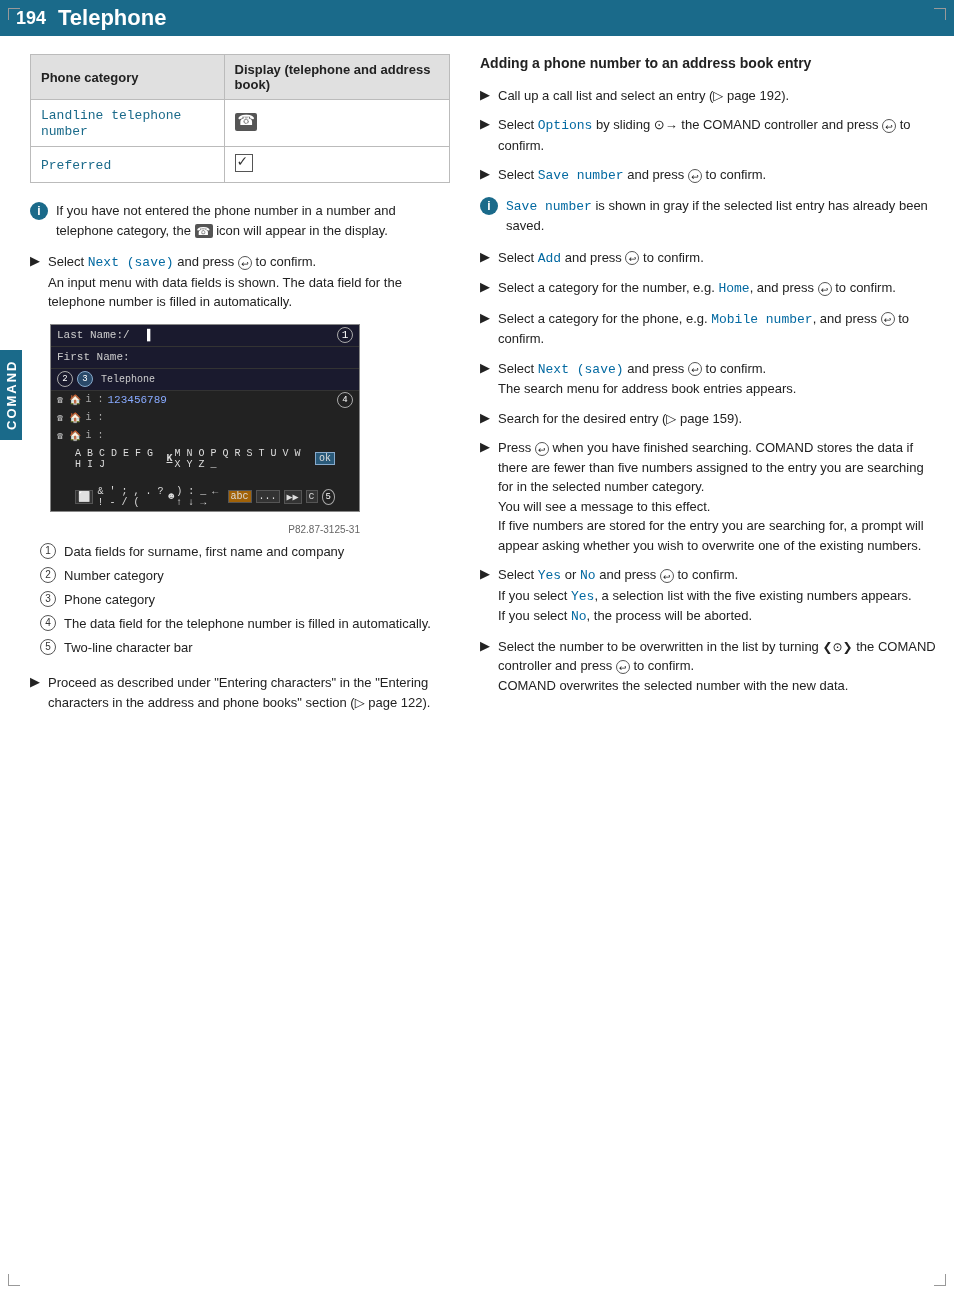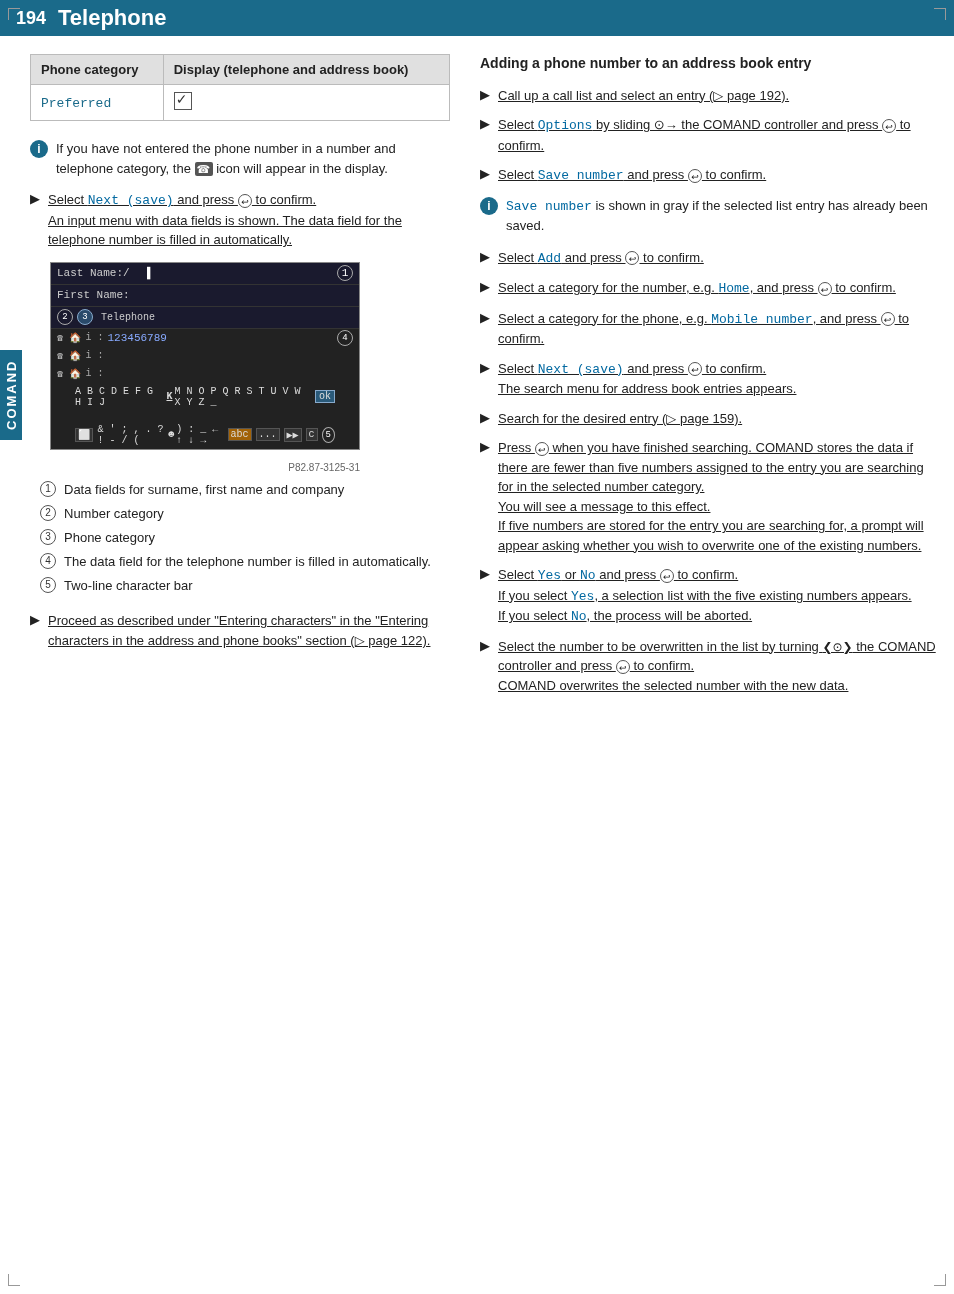--- a/index.html
+++ b/index.html
@@ -175,21 +175,20 @@
     }
     .bullet-arrow {
       font-size: 13px;
       color: #222;
       flex-shrink: 0;
       margin-top: 1px;
     }
     .bullet-text {
       font-size: 13px;
       line-height: 1.5;
-      text-decoration: underline;
     }
 
     
     .screen-mockup {
       border: 1px solid #888;
       background: #1a1a2e;
       color: #fff;
       font-family: 'Courier New', monospace;
       font-size: 12px;
       margin: 12px 0;
@@ -321,20 +320,28 @@
   <div class="left-col">
 
     <table class="phone-table">
       <thead>
         <tr>
           <th>Phone category</th>
           <th>Display (telephone and address book)</th>
         </tr>
       </thead>
       <tbody>
+        <tr>
+          <td>
+            <span class="monospace-blue">Landline telephone number</span>
+          </td>
+          <td>
+            <span class="phone-icon"></span>
+          </td>
+        </tr>
         <tr>
           <td>
             <span class="monospace-blue">Preferred</span>
           </td>
           <td>
             <span class="checkbox-icon"></span>
           </td>
         </tr>
       </tbody>
     </table>

